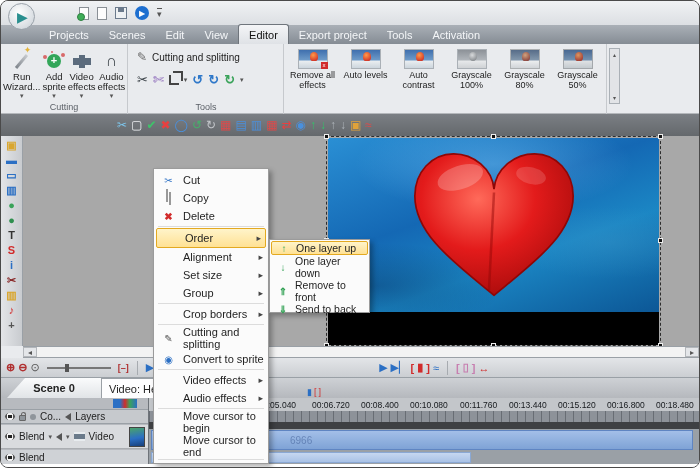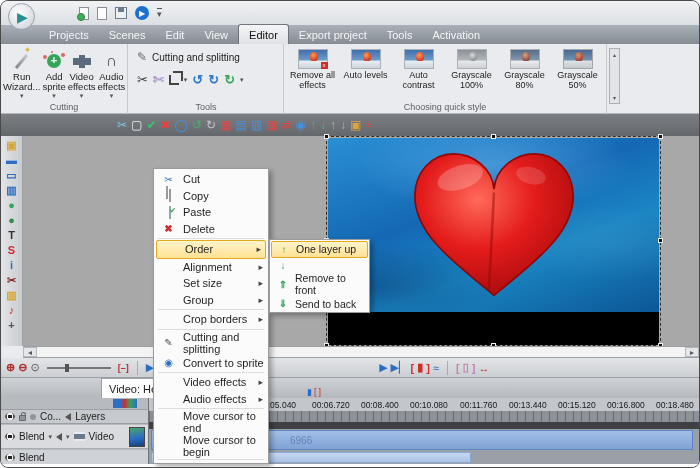--- a/index.html
+++ b/index.html
@@ -310,21 +310,20 @@
         <div class="qlabel">Grayscale 100%</div>
       </div>
       <div class="qbtn">
         <div class="thumb t-col t-g80"></div>
         <div class="qlabel">Grayscale 80%</div>
       </div>
       <div class="qbtn">
         <div class="thumb t-col t-g50"></div>
         <div class="qlabel">Grayscale 50%</div>
       </div>
-      <div class="glabel">Choosing quick style</div>
     </div>
     <div class="rscroll">
       <span>▴</span>
       <span>▾</span>
     </div>
   </div>
 
   <div class="strip">
     <span>✂</span>
     <span>▢</span>
@@ -416,20 +415,21 @@
       <span class="blu">≈</span>
       <div class="vsep"></div>
       <span class="pnk">[</span>
       <span class="pnk">▯</span>
       <span class="pnk">]</span>
       <span class="red">↔</span>
     </div>
   </div>
 
   <div class="tabsrow">
+    <div class="scenetab">Scene 0</div>
     <div class="objtab">Video: Heart - 6966_</div>
     <div class="curmark">
       <span class="b">▮</span>
       <span class="r">[</span>
       <span class="r">]</span>
     </div>
   </div>
 
   <div class="ruler">
     <span class="rl" style="left:114px">0:05.040</span>
@@ -483,24 +483,20 @@
   <div class="ctxmenu">
     <div class="mi">
       <span class="mic ic-cut">✂</span>
       <span>Cut</span>
     </div>
     <div class="mi">
       <span class="mic"><span class="ic-copy"></span></span>
       <span>Copy</span>
     </div>
     <div class="mi">
-      <span class="mic"><span class="ic-paste"></span></span>
-      <span>Paste</span>
-    </div>
-    <div class="mi">
       <span class="mic ic-del">✖</span>
       <span>Delete</span>
     </div>
     <div class="msep"></div>
     <div class="mi hl">
       <span>Order</span>
       <span class="arr">▸</span>
     </div>
     <div class="mi">
       <span>Alignment</span>
@@ -532,35 +528,36 @@
     <div class="mi">
       <span>Video effects</span>
       <span class="arr">▸</span>
     </div>
     <div class="mi">
       <span>Audio effects</span>
       <span class="arr">▸</span>
     </div>
     <div class="msep"></div>
     <div class="mi">
+      <span>Move cursor to begin</span>
+    </div>
+    <div class="mi">
       <span>Move cursor to end</span>
-    </div>
-    <div class="mi">
-      <span>Move cursor to begin</span>
     </div>
     <div class="msep"></div>
   </div>
 
   <div class="submenu">
     <div class="smi hl">
       <span class="mic">↑</span>
       <span>One layer up</span>
     </div>
     <div class="smi">
       <span class="mic">↓</span>
+      <span>One layer down</span>
     </div>
     <div class="smi">
       <span class="mic">⇑</span>
       <span>Remove to front</span>
     </div>
     <div class="smi">
       <span class="mic">⇓</span>
       <span>Send to back</span>
     </div>
   </div>

